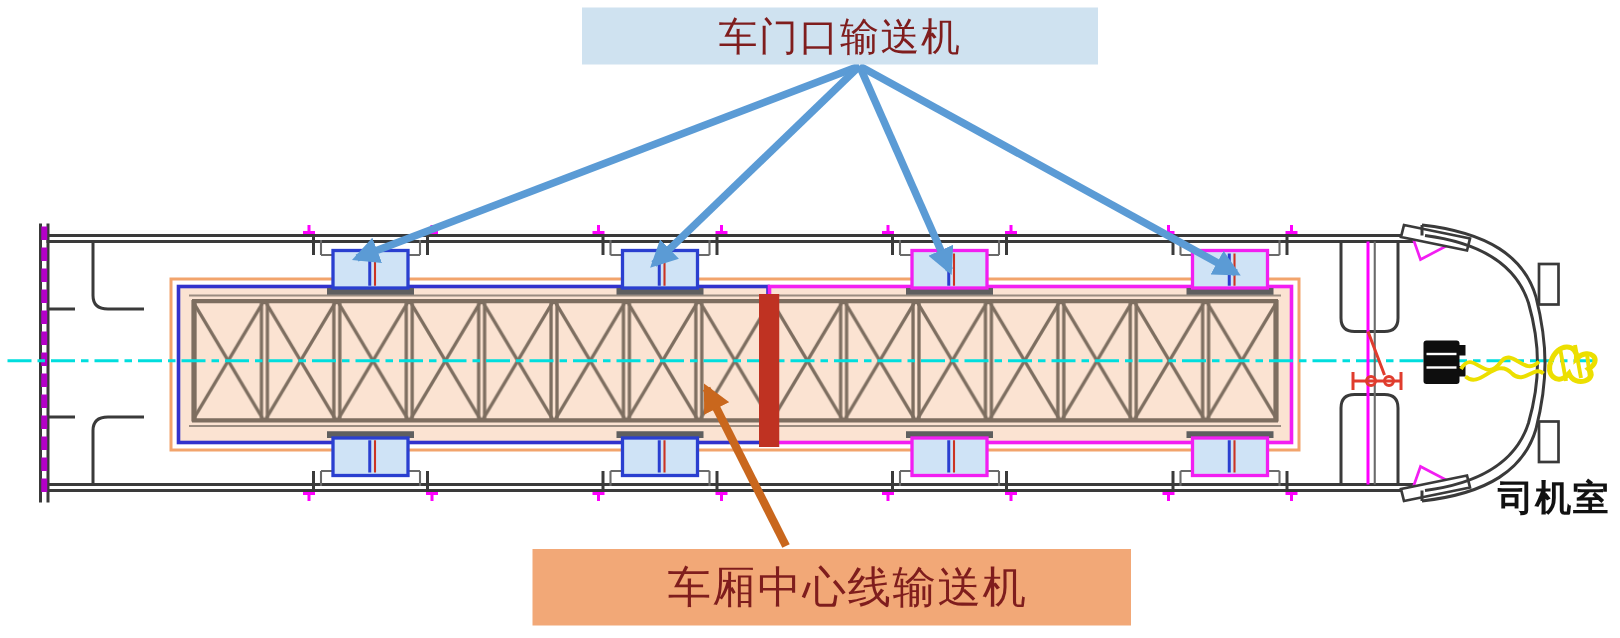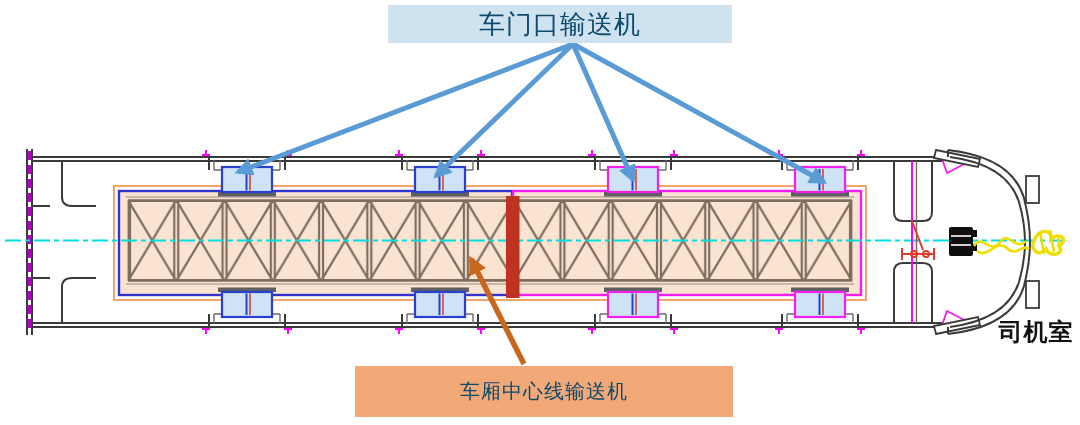--- a/index.html
+++ b/index.html
@@ -31,25 +31,25 @@
   .centerline{stroke:var(--centerline-cyan);stroke-width:2;stroke-dasharray:16 4 5 4;fill:none;}
   .arrow-blue-ln{stroke:var(--arrow-blue);stroke-width:5;fill:none;}
   .arrow-orange-ln{stroke:var(--arrow-orange);stroke-width:5.5;fill:none;}
   .ah-blue{fill:var(--arrow-blue);}
   .ah-orange{fill:var(--arrow-orange);}
   .mech-red{stroke:var(--mech-red);stroke-width:2;fill:none;}
   .yellow-ln{stroke:var(--coupler-yellow);stroke-width:2.6;fill:none;}
 
   
   .label{position:absolute;display:flex;align-items:center;justify-content:center;
-         color:#0c4a6e;letter-spacing:1px;}
+         color:#7f1d1d;letter-spacing:1px;}
   #top-label{left:388px;top:5px;width:344px;height:38px;background:var(--label-blue-bg);
              font-size:26px;font-weight:500;}
   #bottom-label{left:355px;top:366px;width:378px;height:51px;background:var(--label-orange-bg);
-             font-size:20px;font-weight:500;}
+             font-size:29px;font-weight:500;padding-left:21px;}
   #cab-label{left:990px;top:317px;width:92px;height:30px;font-size:24px;font-weight:700;color:#111;}
 </style>
 </head>
 <body>
 
 <div id="stage">
 
   <svg width="1080" height="425" viewBox="0 0 1080 425">
     <defs>
       <marker id="ah-blue" viewBox="0 0 10 10" refX="8" refY="5" markerWidth="3.6" markerHeight="3.6" orient="auto">

